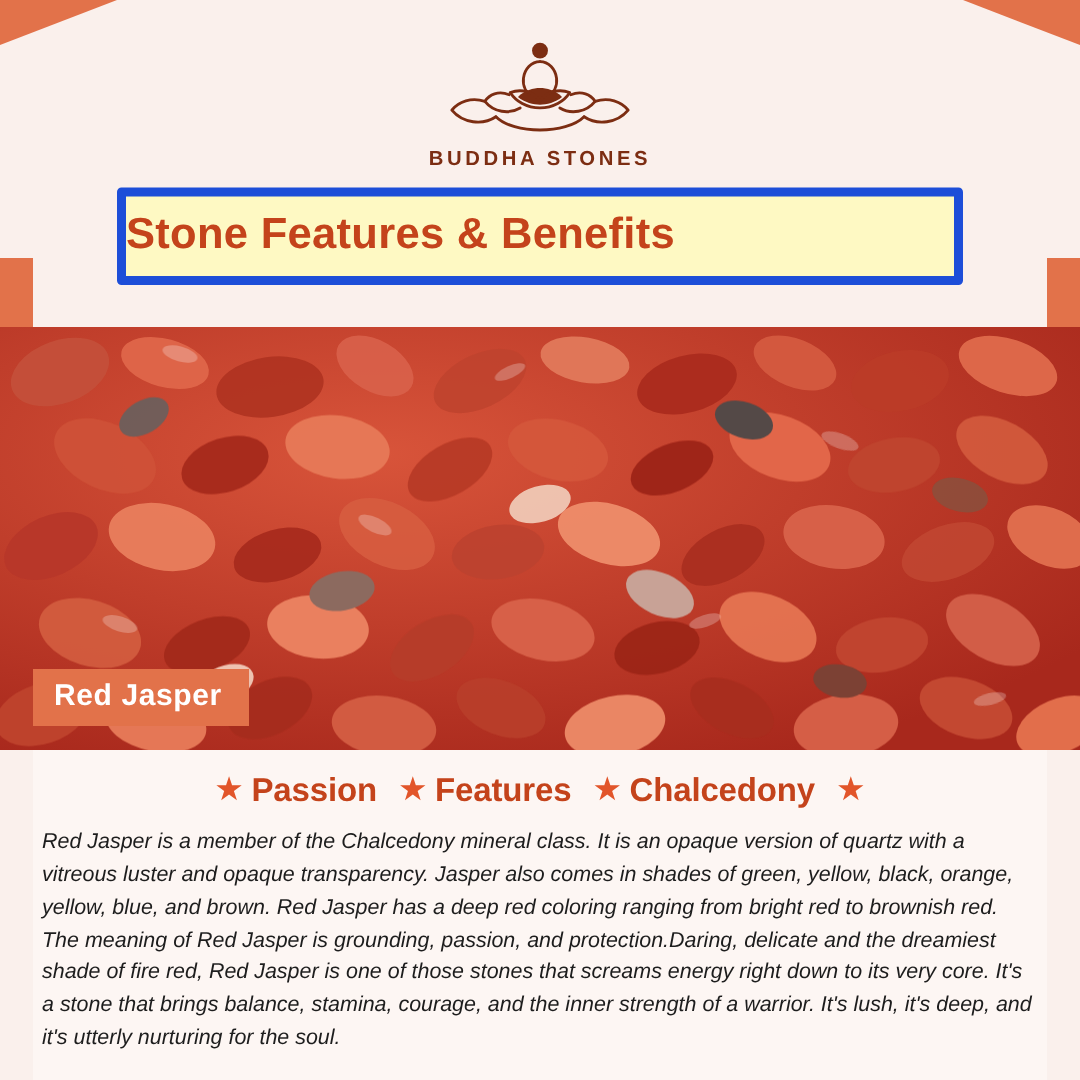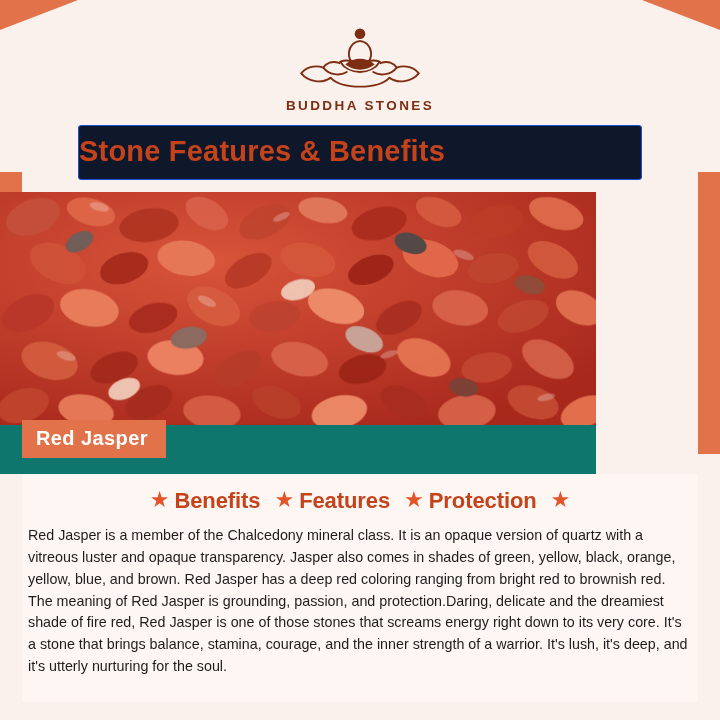--- a/index.html
+++ b/index.html
@@ -71,42 +71,42 @@
     font-size: 13.5px;
     letter-spacing: 2.4px;
     color: #7c2d12;
     font-weight: 700;
   }
 
   
   .title-banner {
     position: relative;
     margin: 12px 78px 0 78px;
-    background: #0f172a;
-    border: 1px solid #1d4ed8;
+    background: #fef9c3;
+    border: 6px solid #1d4ed8;
     border-radius: 3px;
     padding: 11px 0 13px 0;
   }
   .title-banner h1 {
     margin: 0;
     font-size: 29px;
     line-height: 1;
     color: #c4431b;
     font-weight: 700;
     letter-spacing: 0.2px;
   }
 
   
   .photo-band {
     position: relative;
-    margin-top: 12px;
+    margin-top: 28px;
     height: 282px;
-    width: 596px;
+    width: 720px;
     overflow: hidden;
-    background: #0f766e;
+    background: #f97316;
   }
   .photo-band .gravel {
     position: absolute;
     inset: 0;
   }
   .stone-label {
     position: absolute;
     left: 22px;
     bottom: 16px;
     background: #e2724a;
@@ -148,20 +148,21 @@
     font-size: 22px;
     font-weight: 700;
     letter-spacing: -0.1px;
   }
   .body-copy {
     margin: 11px 6px 0 6px;
     font-size: 14.3px;
     line-height: 1.53;
     color: #1d1d1d;
     text-align: left;
+    font-style: italic;
   }
   .bottom-pad { height: 24px; }
 </style>
 </head>
 <body>
 
 <div class="page">
 
   <div class="corner-tl"></div>
   <div class="corner-tr"></div>
@@ -279,29 +280,29 @@
         <ellipse cx="660" cy="248" rx="11" ry="4" transform="rotate(-13 660 248)"></ellipse>
       </g>
     </svg>
     <div class="stone-label">Red Jasper</div>
   </div>
 
   <div class="benefits">
     <div class="benefit-row">
       <div class="benefit">
         <span class="star">★</span>
-        <span class="blabel">Benefits</span>
+        <span class="blabel">Passion</span>
       </div>
       <div class="benefit">
         <span class="star">★</span>
         <span class="blabel">Features</span>
       </div>
       <div class="benefit">
         <span class="star">★</span>
-        <span class="blabel">Protection</span>
+        <span class="blabel">Chalcedony</span>
       </div>
       <div class="benefit">
         <span class="star">★</span>
       </div>
     </div>
     <p class="body-copy">Red Jasper is a member of the Chalcedony mineral class. It is an opaque version of quartz with a vitreous luster and opaque transparency. Jasper also comes in shades of green, yellow, black, orange, yellow, blue, and brown. Red Jasper has a deep red coloring ranging from bright red to brownish red. The meaning of Red Jasper is grounding, passion, and protection.Daring, delicate and the dreamiest shade of fire red, Red Jasper is one of those stones that screams energy right down to its very core.  It's a stone that brings balance, stamina, courage, and the inner strength of a warrior. It's lush, it's deep, and it's utterly nurturing for the soul.</p>
     <div class="bottom-pad"></div>
   </div>
 
 </div>

